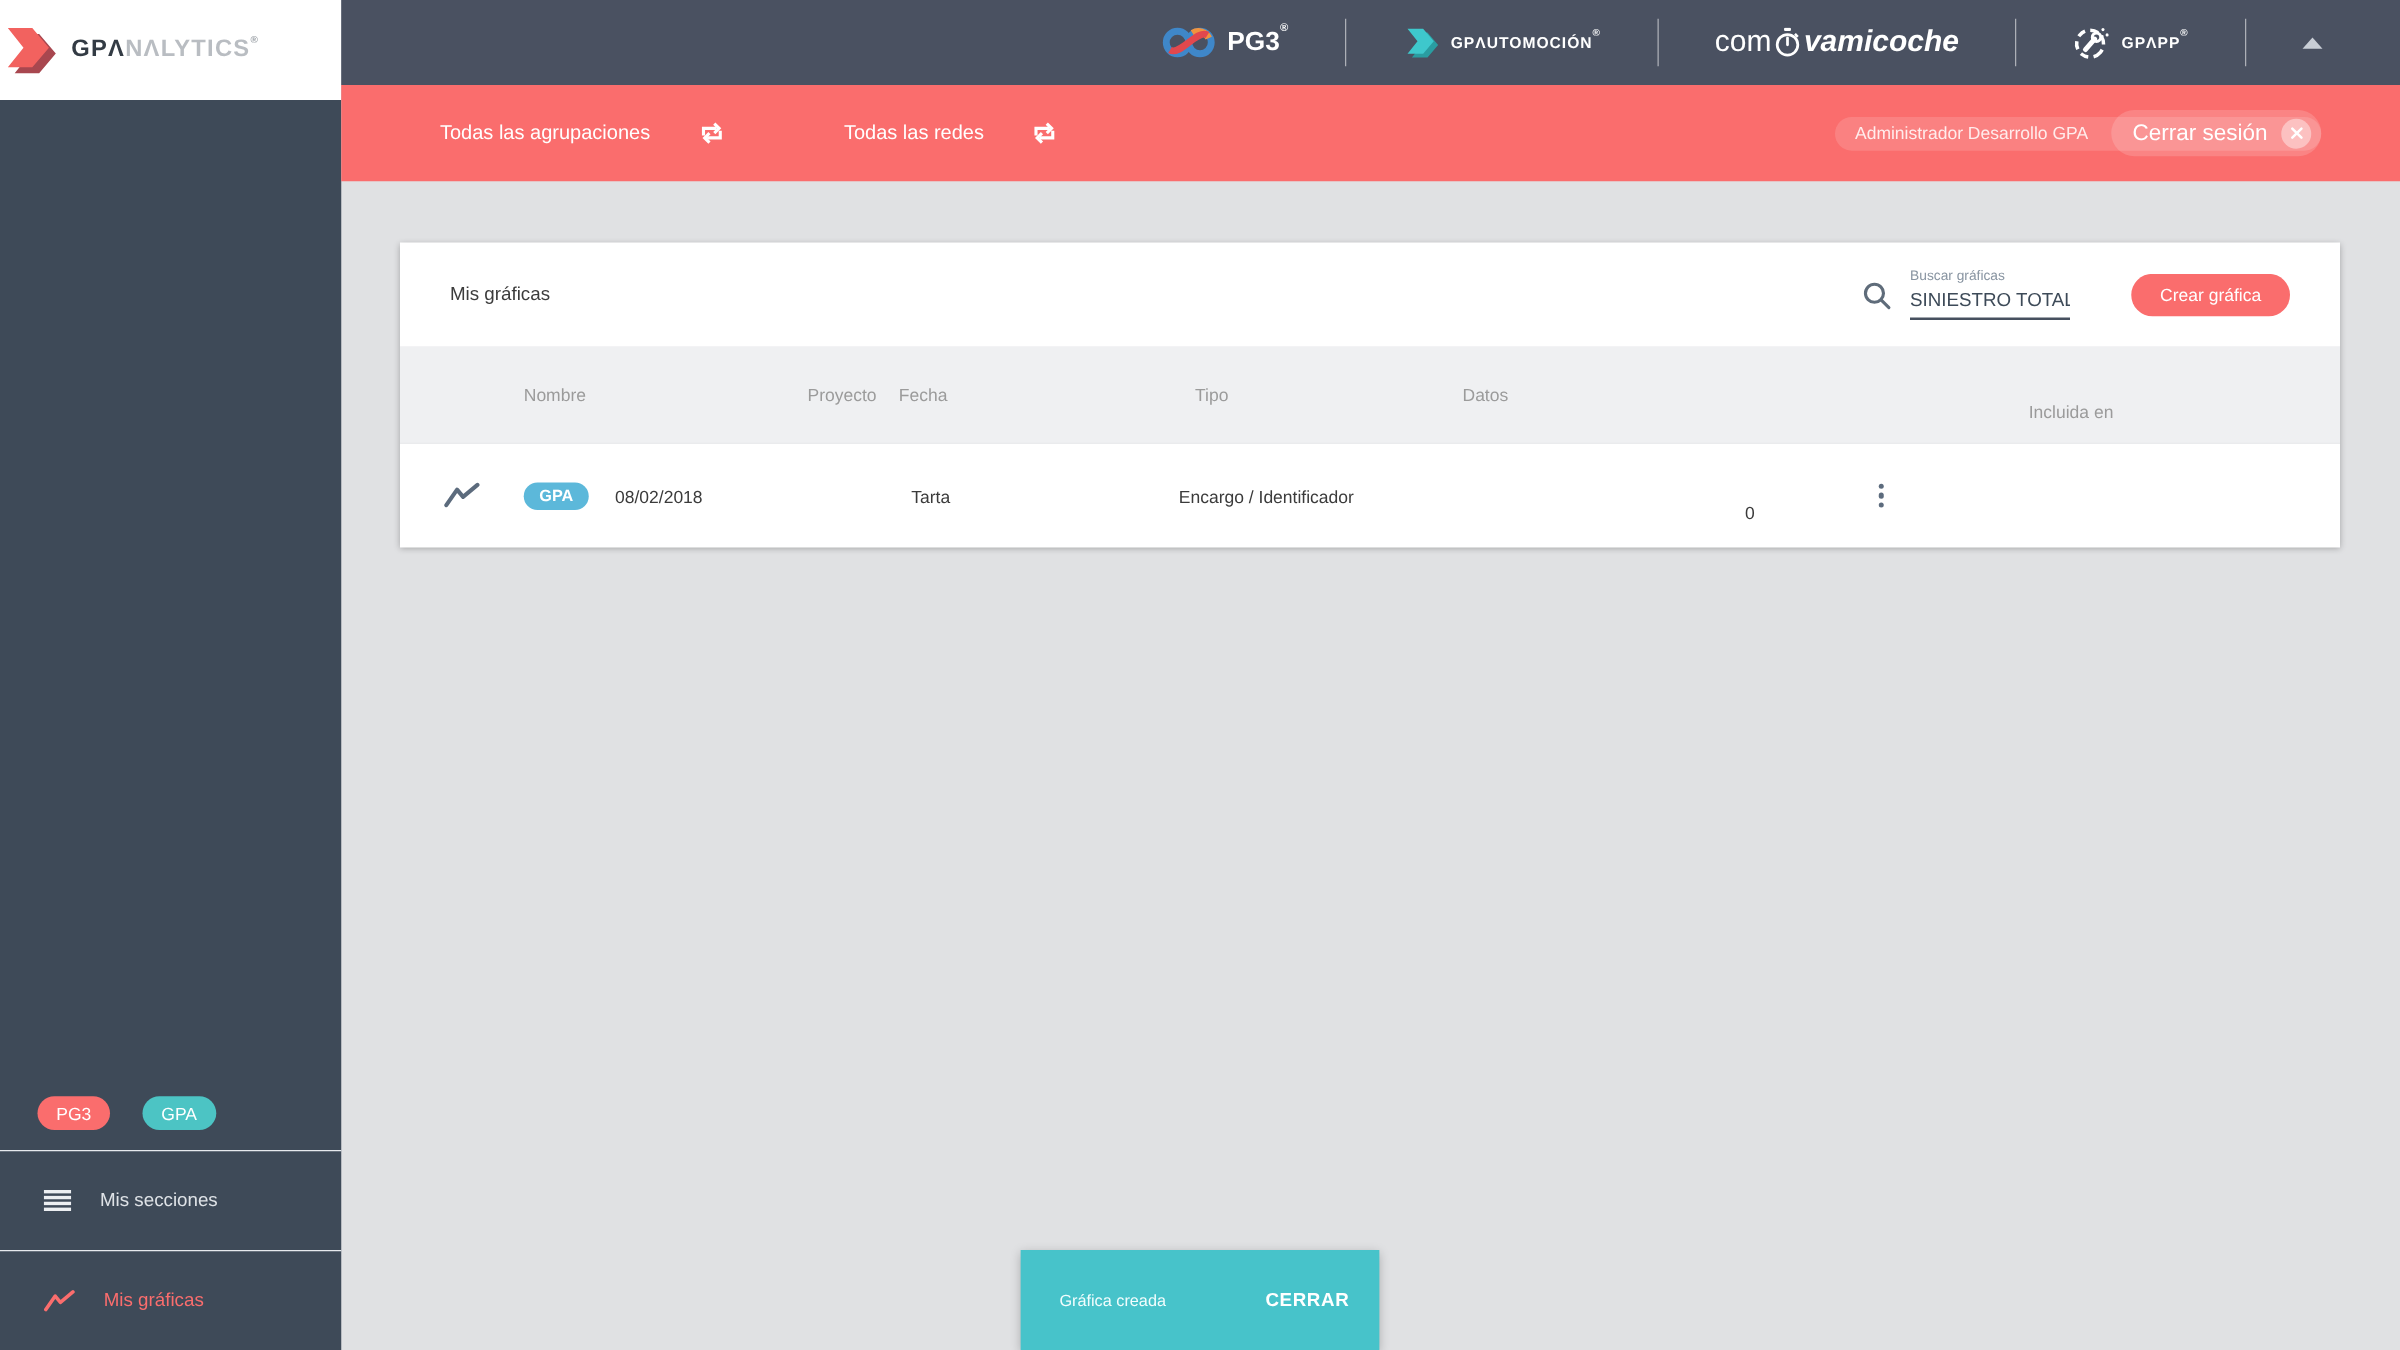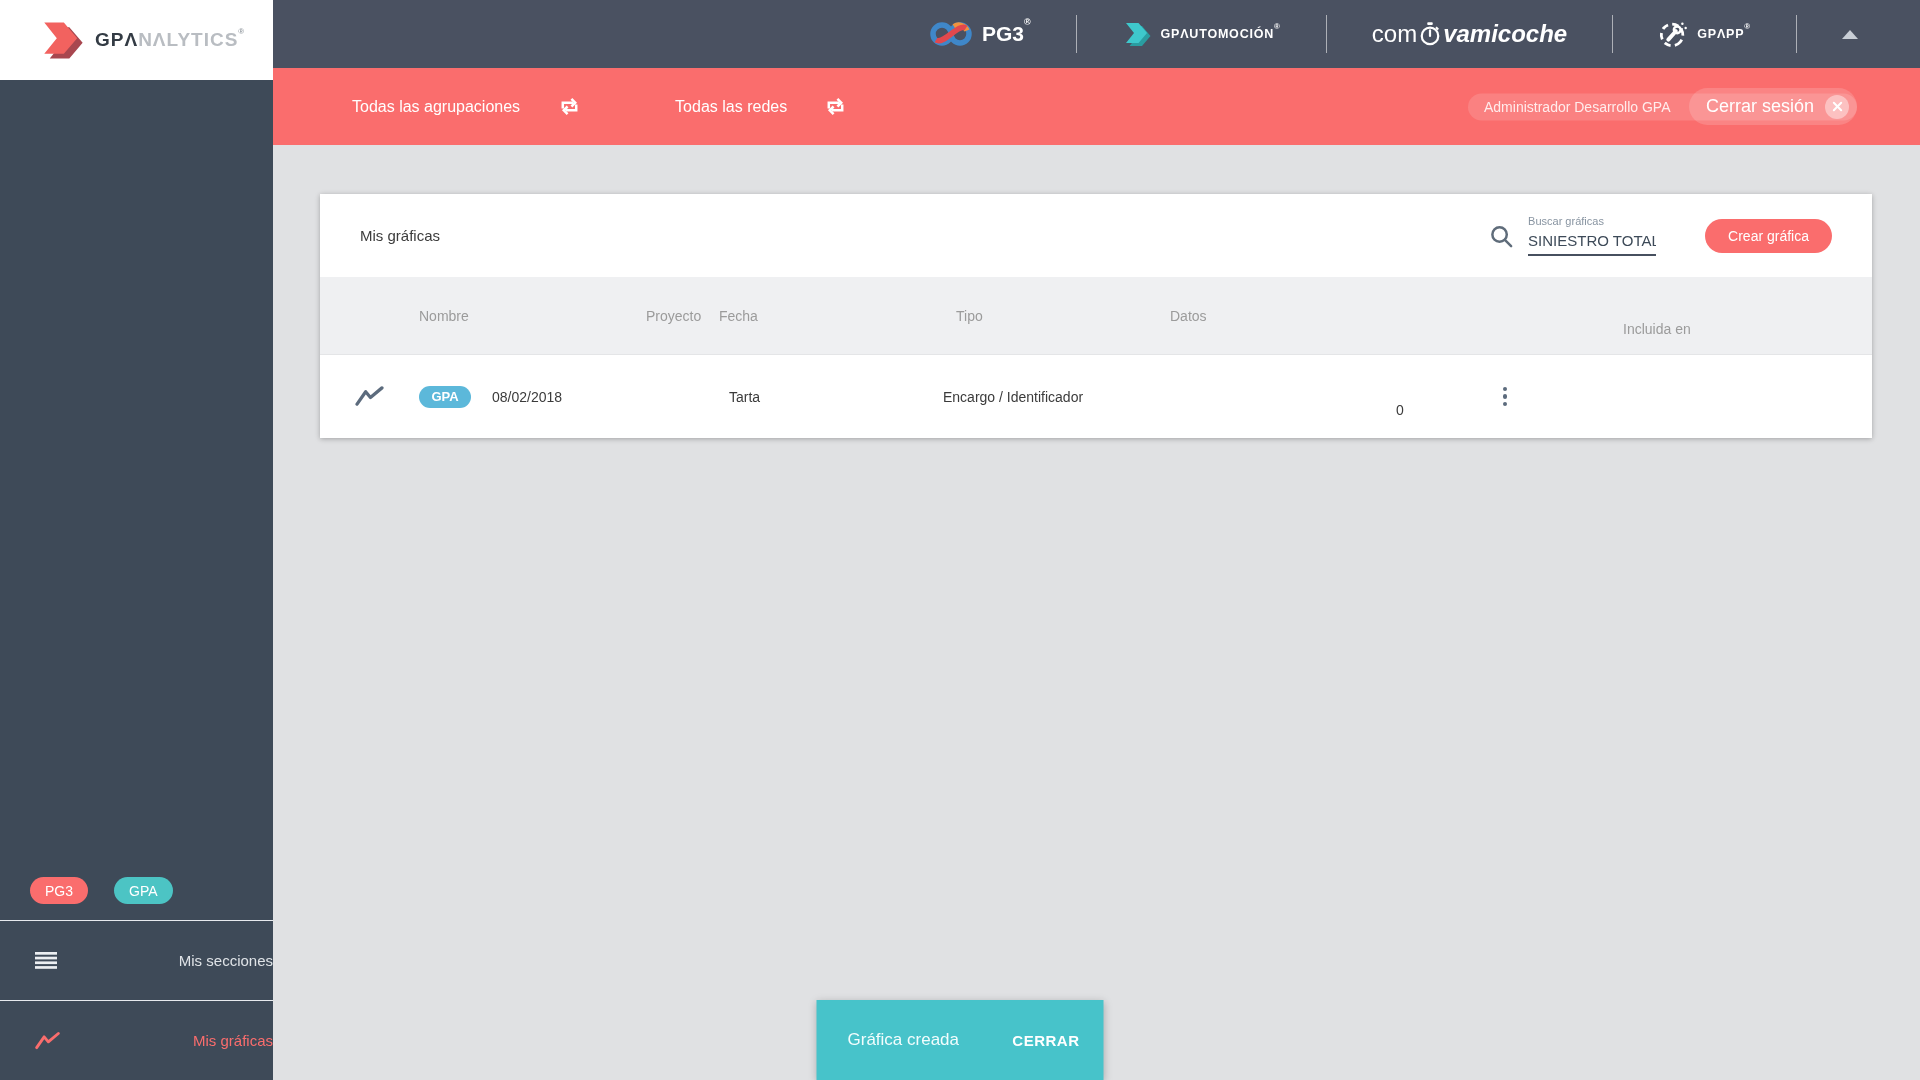--- a/index.html
+++ b/index.html
@@ -1,30 +1,30 @@
 <!DOCTYPE html>
 <html><head>
 <meta charset="utf-8">
 <style>
   * { margin:0; padding:0; box-sizing:border-box; }
   html,body { width:1920px; height:1080px; overflow:hidden; font-family:"Liberation Sans", sans-serif; }
   .app { display:flex; width:1920px; height:1080px; background:#e0e1e3; }
 
   
   .sidebar { width:273px; height:1080px; background:#3e4a58; display:flex; flex-direction:column; flex-shrink:0; }
-  .logo-box { height:80px; background:#ffffff; display:flex; align-items:center; padding-left:38px; }
+  .logo-box { height:80px; background:#ffffff; display:flex; align-items:center; }
   .logo-text { margin-left:10px; font-size:19px; letter-spacing:1px; font-weight:bold; color:#333b44; position:relative; }
   .logo-text .lt-light { color:#b9bdc2; font-weight:bold; }
   .logo-text .lt-reg { font-size:8px; color:#9aa0a6; vertical-align:top; position:relative; top:-2px; }
   .sidebar-spacer { flex:1; }
   .badge-row { display:flex; gap:26px; padding:0 0 16px 30px; }
   .s-badge { height:27px; border-radius:14px; color:#fff; font-size:14px; display:inline-flex; align-items:center; padding:0 15px; }
   .s-badge.red { background:#fa6d6d; }
   .s-badge.teal { background:#4cc4c4; }
-  .nav-item { height:80px; border-top:1px solid #e7eaee; display:flex; align-items:center; padding-left:35px; cursor:pointer;justify-content:space-between; }
+  .nav-item { height:80px; border-top:1px solid #e7eaee; display:flex; align-items:center; padding-left:35px; cursor:pointer; }
   .nav-item .nav-label { margin-left:23px; font-size:15px; color:#dfe3e7; }
   .nav-item.active .nav-label { color:#fa6d6d; }
 
   
   .main { flex:1; display:flex; flex-direction:column; }
   .top-header { height:68px; background:#4a5161; display:flex; align-items:center; padding-right:62px; flex-shrink:0; }
   .header-logos { margin-left:auto; display:flex; align-items:center; gap:45px; }
   .hl-group { display:flex; align-items:center; gap:9px; cursor:pointer; }
   .hl-div { width:1px; height:38px; background:rgba(255,255,255,0.55); }
   .pg3-text { color:#fff; font-size:21px; font-weight:bold; }
@@ -69,21 +69,21 @@
   .c6 { width:453px; }
   .c7 { width:82px;margin-top:27px; }
   .c8 { flex:1; padding-left:15px; }
   .name-text { max-width:205px; line-height:17px; }
   .t-badge { display:inline-flex; align-items:center; justify-content:center; min-width:52px; height:22px; border-radius:11px; background:#5cb8da; color:#fff; font-size:13px; font-weight:bold; padding:0 10px; }
   .kebab { width:24px; height:28px; border:none; background:transparent; display:flex; flex-direction:column; align-items:center; justify-content:center; gap:3px; cursor:pointer; }
   .kebab i { width:4.5px; height:4.5px; border-radius:50%; background:#5c6b7d; }
 
   
   .toast { position:fixed; left:50%; transform:translateX(-50%); bottom:0; width:287px; height:80px; background:#47c3ca; display:flex; align-items:center; padding:0 14px 0 31px; box-shadow:0 2px 8px rgba(0,0,0,0.25); }
-  .toast-msg { color:#f2fdfd; font-size:17px; }
+  .toast-msg { color:#f2fdfd; font-size:13px; }
   .toast-action { margin-left:auto; border:none; background:transparent; color:#ffffff; font-weight:bold; font-size:15px; letter-spacing:0.5px; font-family:"Liberation Sans", sans-serif; cursor:pointer; padding:6px 10px; }
 </style>
 </head>
 <body>
 
 <div class="app">
 
   <aside class="sidebar">
     <div class="logo-box">
       <span style="display:flex;">

